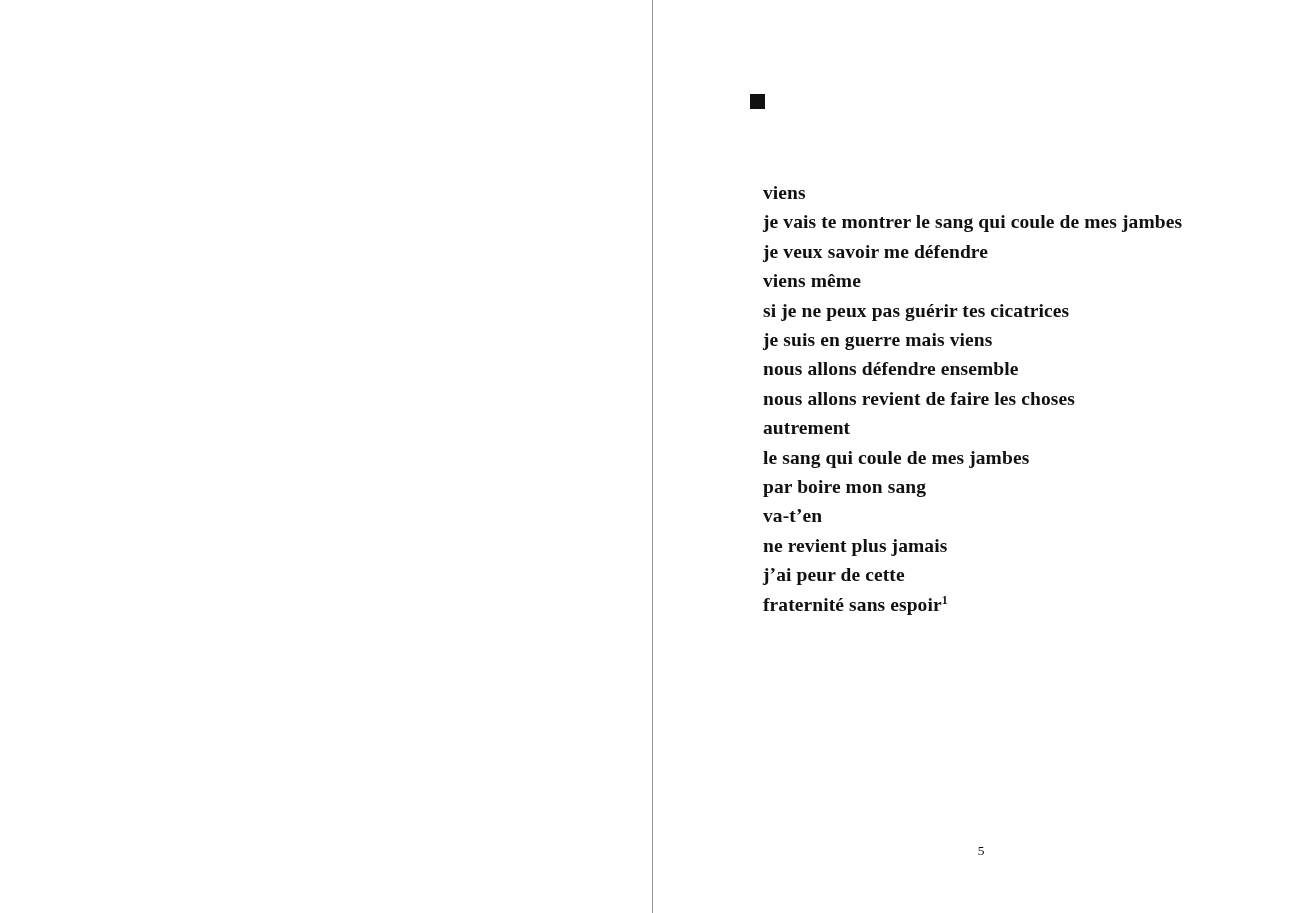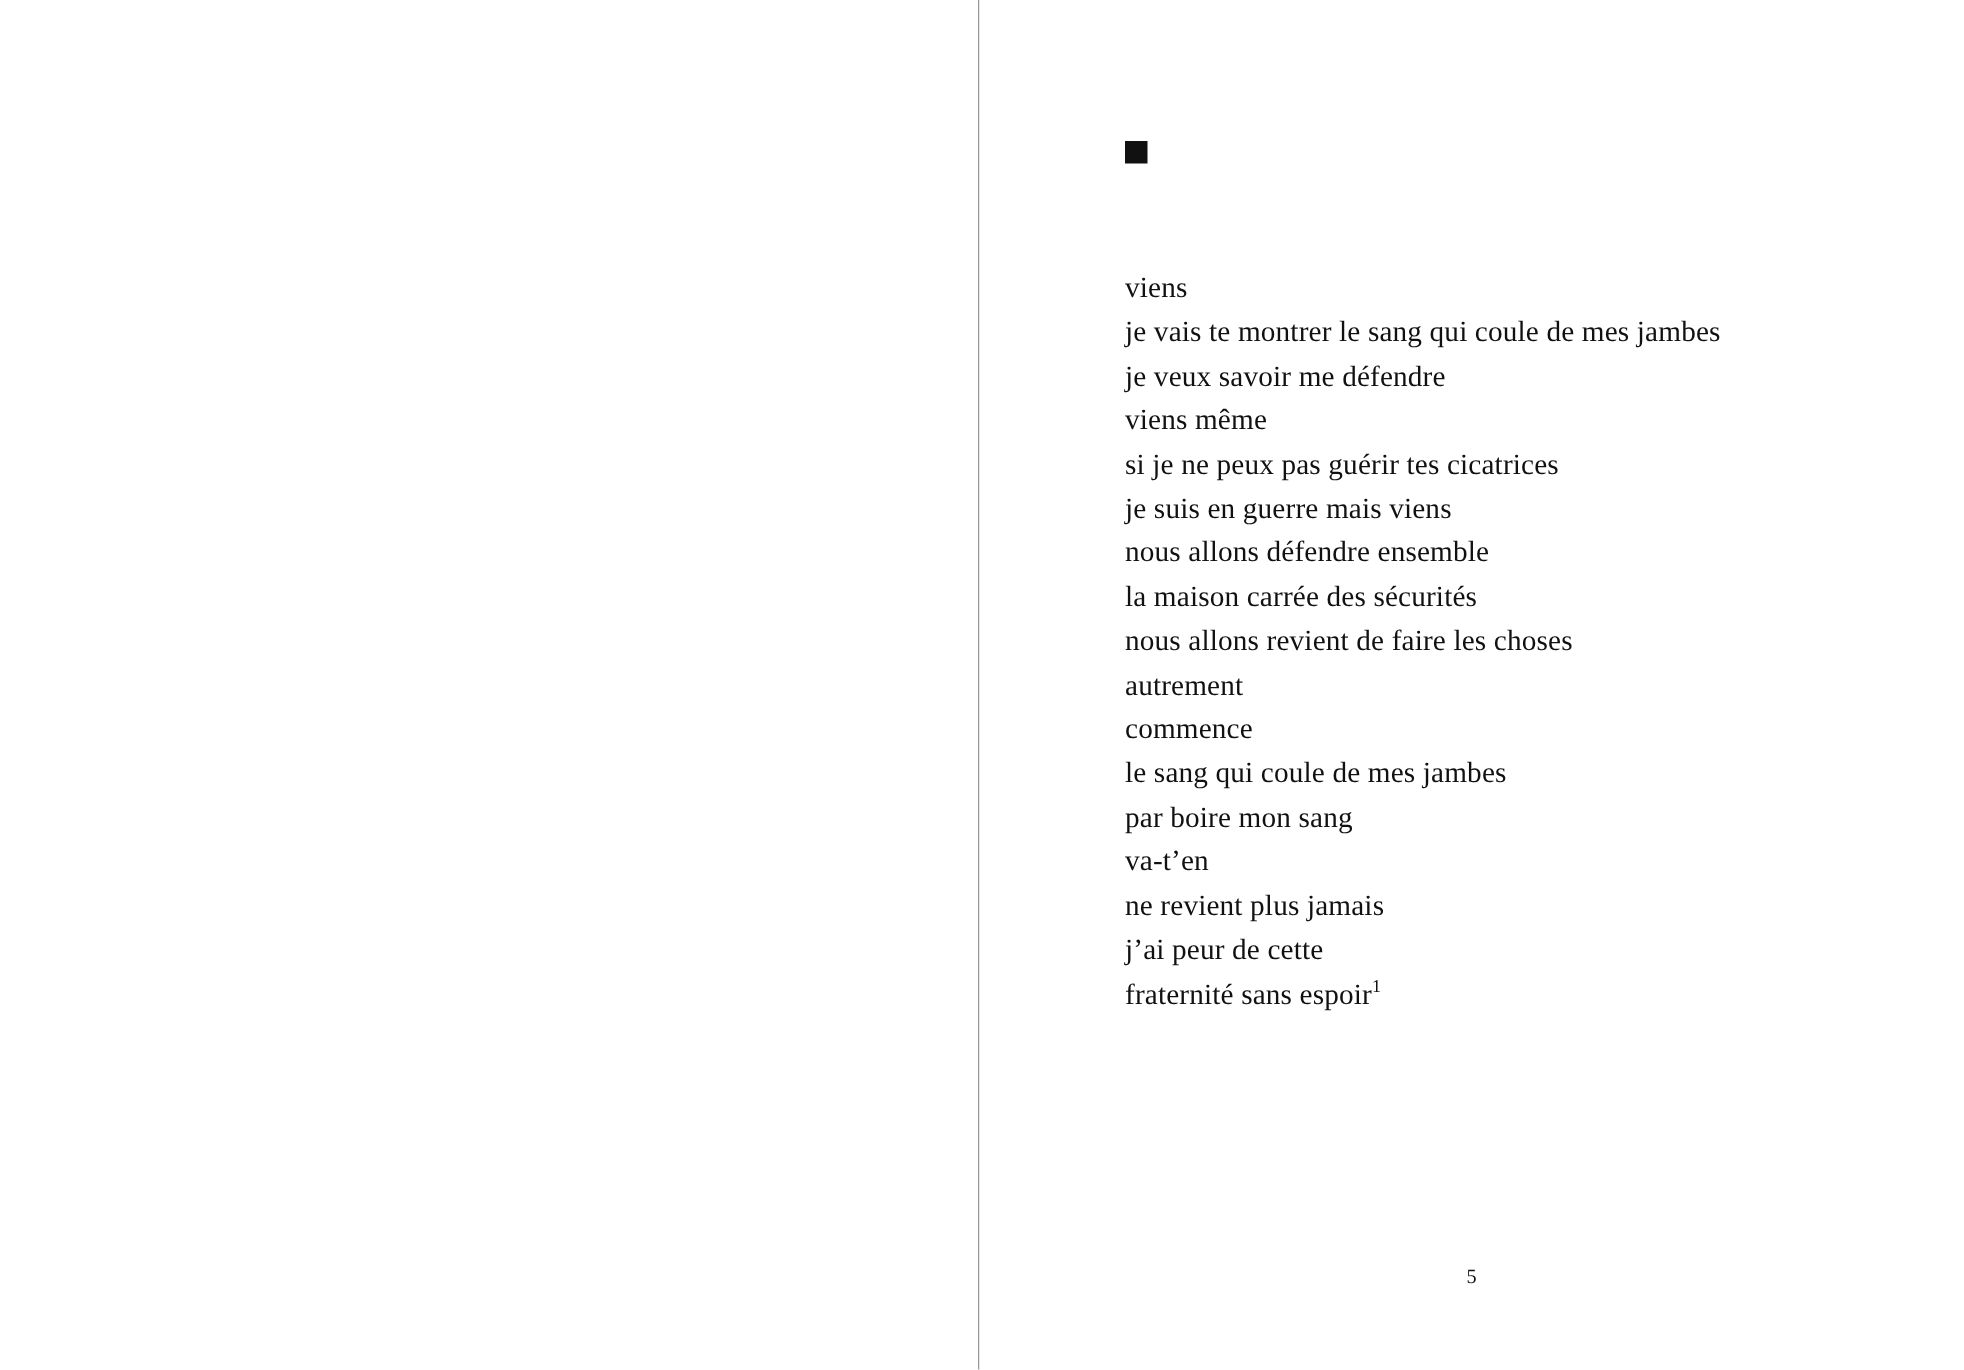--- a/index.html
+++ b/index.html
@@ -36,23 +36,24 @@
   .section-mark {
     position: absolute;
     left: 97px;
     top: 94px;
     width: 15px;
     height: 15px;
     background: #111111;
   }
   .poem-lines {
     position: absolute;
-    left: 97px;
+    left: 110px;
     top: 178px;
     width: 540px;
+    font-weight: bold;
   }
   .poem-line {
     font-size: 19.5px;
     line-height: 29.4px;
     white-space: pre;
     letter-spacing: 0.1px;
   }
   .footnote-ref {
     font-size: 12px;
     vertical-align: super;
@@ -86,24 +87,22 @@
     <div class="section-mark"></div>
 
     <div class="poem-lines">
       <div class="poem-line">viens</div>
       <div class="poem-line">je vais te montrer le sang qui coule de mes jambes</div>
       <div class="poem-line">je veux savoir me défendre</div>
       <div class="poem-line">viens même</div>
       <div class="poem-line">si je ne peux pas guérir tes cicatrices</div>
       <div class="poem-line">je suis en guerre mais viens</div>
       <div class="poem-line">nous allons défendre ensemble</div>
-      <div class="poem-line">la maison carrée des sécurités</div>
       <div class="poem-line">nous allons revient de faire les choses</div>
       <div class="poem-line">autrement</div>
-      <div class="poem-line">commence</div>
       <div class="poem-line">le sang qui coule de mes jambes</div>
       <div class="poem-line">par boire mon sang</div>
       <div class="poem-line">va-t’en</div>
       <div class="poem-line">ne revient plus jamais</div>
       <div class="poem-line">j’ai peur de cette</div>
       <div class="poem-line"><span>fraternité sans espoir</span><span class="footnote-ref">1</span></div>
     </div>
 
     <div class="folio">
       <span class="folio-inner">5</span>

